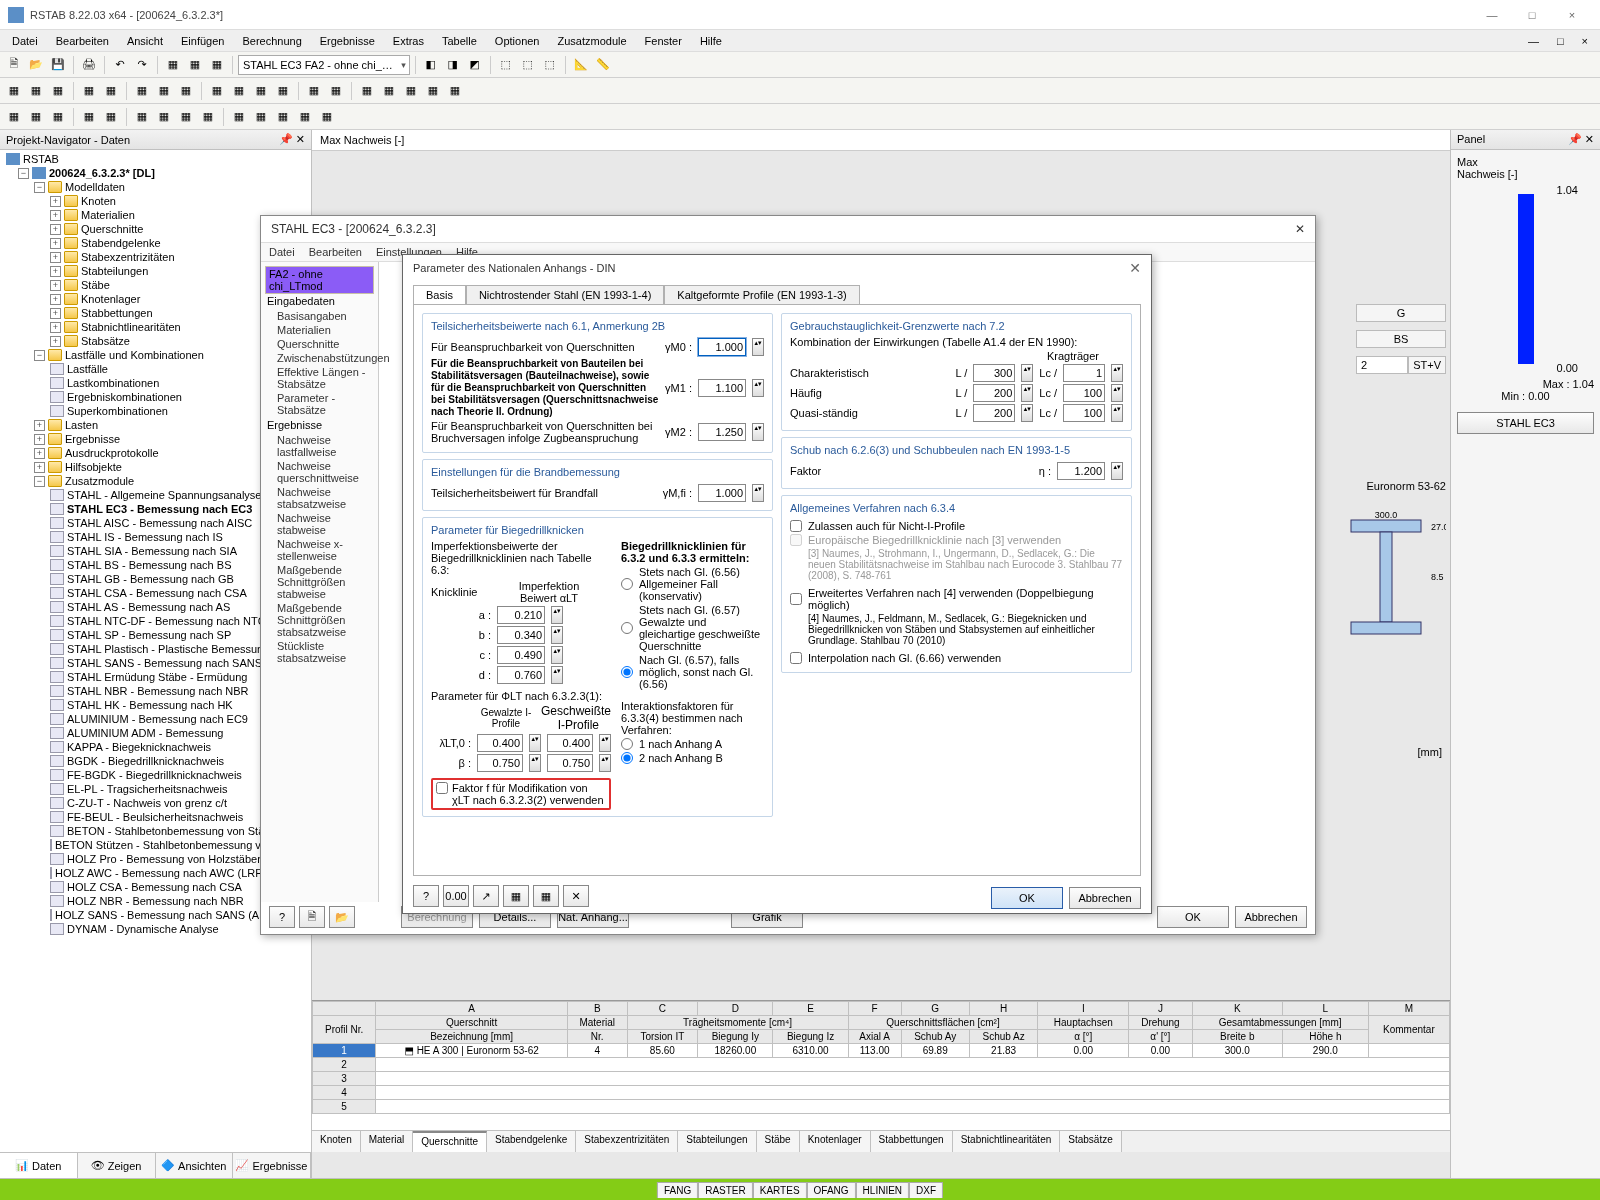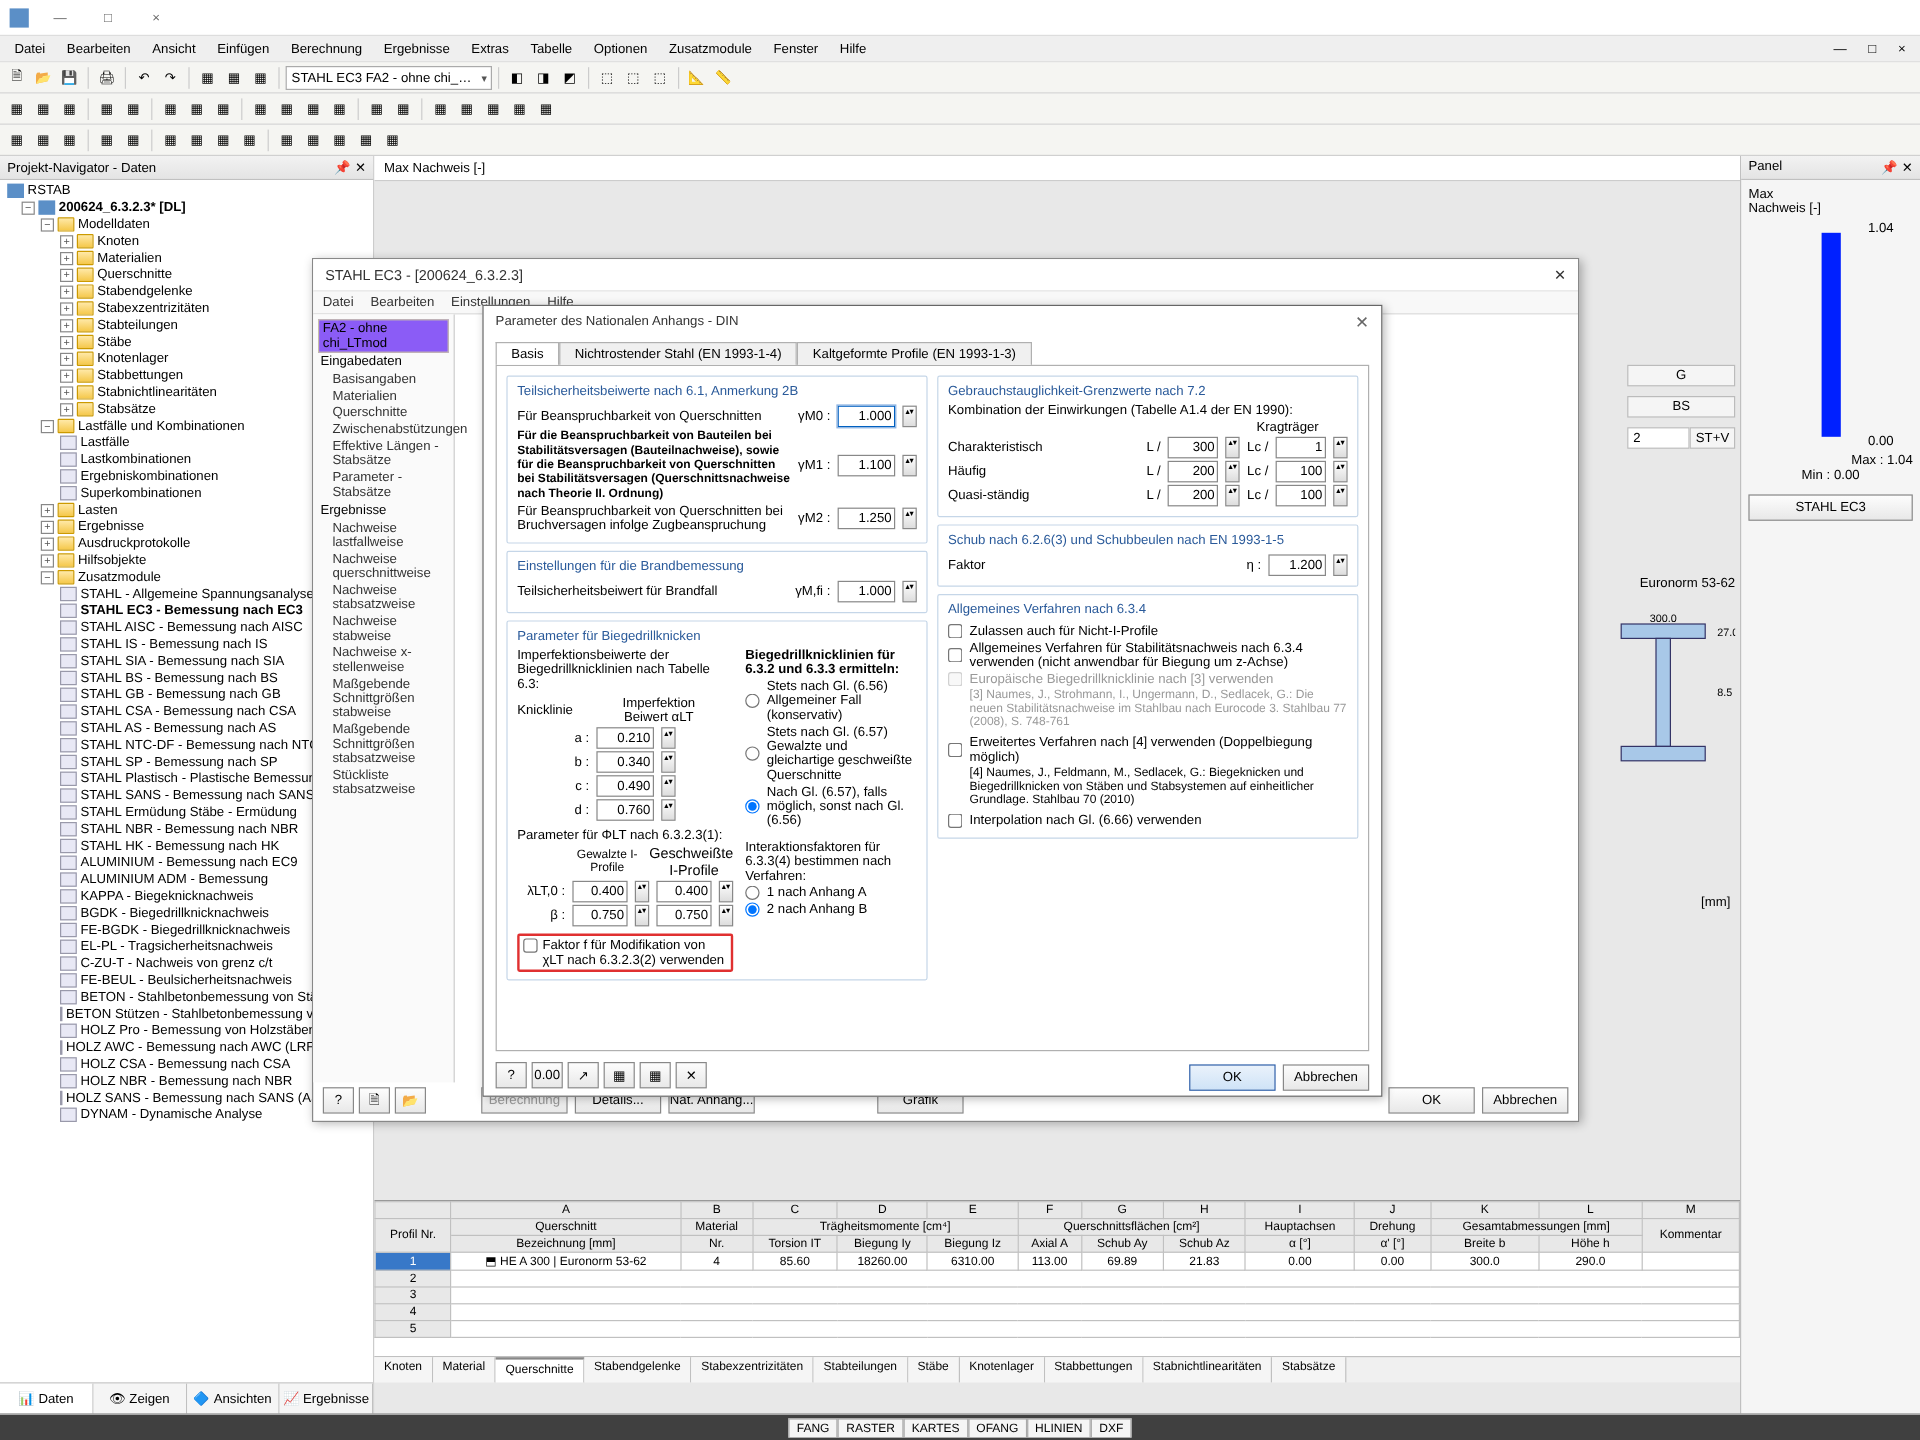--- a/index.html
+++ b/index.html
@@ -54,39 +54,40 @@
 .group-title { color: #2a5a9a; font-size: 11px; padding-bottom: 4px; }
 .row { display: flex; align-items: center; gap: 6px; margin: 2px 0; }
 .row label { flex: 1; }
 .numfield { width: 48px; height: 18px; border: 1px solid #888; text-align: right; padding-right: 2px; font-size: 11px; }
 .numfield.hl { border: 1px solid #0060c0; outline: 1px solid #88b0e0; }
 .spinner { width: 12px; height: 18px; border: 1px solid #888; background: linear-gradient(#fff,#ddd); font-size: 7px; text-align: center; }
 .radio, .checkbox { width: 12px; height: 12px; }
 .dlg-buttons { position: absolute; bottom: 4px; right: 10px; display: flex; gap: 6px; }
 .btn { min-width: 72px; height: 22px; border: 1px solid #888; background: linear-gradient(#fdfdfd,#e8e8e8); font-size: 11px; }
 .btn.primary { border: 1px solid #2a5da8; background: linear-gradient(#eaf2fb,#cfe3f7); }
-.statusbar { position: absolute; bottom: 0; left: 0; right: 0; height: 22px; background: #404040; border-top: 1px solid #c0c0c0; display: flex; align-items: center; font-size: 11px; }
+.statusbar { position: absolute; bottom: 0; left: 0; right: 0; height: 22px; background: #84cc16; border-top: 1px solid #c0c0c0; display: flex; align-items: center; font-size: 11px; }
 .status-tabs { position: absolute; left: 50%; transform: translateX(-50%); display: flex; }
 .status-tab { padding: 2px 6px; border: 1px solid #aaa; border-bottom: none; background: #f5f5f5; font-size: 10px; }
 .grid { position: absolute; bottom: 48px; left: 0; right: 0; height: 130px; background: #fff; border-top: 1px solid #999; font-size: 11px; }
 .grid table { border-collapse: collapse; width: 100%; }
 .grid th, .grid td { border: 1px solid #c0c0c0; padding: 1px 4px; text-align: center; font-weight: normal; background: #f4f4f4; font-size: 10px; }
 .grid td { background: #fff; }
 .grid .colhdr { background: #e8e8e8; }
 .bottom-tabs { position: absolute; bottom: 26px; left: 0; right: 0; height: 22px; display: flex; background: #f0f0f0; border-top: 1px solid #c0c0c0; }
 .btab { padding: 3px 8px; border-right: 1px solid #c0c0c0; font-size: 10px; background: #f5f5f5; }
 .btab.active { background: #fff; border-top: 2px solid #888; }
 .redbox { border: 2px solid #e03030; border-radius: 2px; padding: 2px 3px; }
 .bold { font-weight: bold; }
 </style>
 </head>
 <body>
 
 <div class="titlebar">
   <span class="icon"></span>
+  <span class="title">RSTAB 8.22.03 x64 - [200624_6.3.2.3*]</span>
   <span class="winbtn">—</span>
   <span class="winbtn">□</span>
   <span class="winbtn">×</span>
 </div>
 
 <div class="menubar">
   <span>Datei</span>
   <span>Bearbeiten</span>
   <span>Ansicht</span>
   <span>Einfügen</span>
@@ -827,24 +828,20 @@
             <input class="numfield" value="1.200" style="">
             <span class="spinner">▴▾</span>
           </div>
       </div>
       <div class="group">
         <div class="group-title">Allgemeines Verfahren nach 6.3.4</div>
         <label class="row">
             <input type="checkbox" class="checkbox" style="">
             <span>Zulassen auch für Nicht-I-Profile</span>
           </label>
-        <label class="row">
-            <input type="checkbox" class="checkbox" style="">
-            <span>Allgemeines Verfahren für Stabilitätsnachweis nach 6.3.4 verwenden (nicht anwendbar für Biegung um z-Achse)</span>
-          </label>
         <label class="row" style="color:#999">
             <input type="checkbox" class="checkbox" disabled="" style="">
             <span>Europäische Biegedrillknicklinie nach [3] verwenden</span>
           </label>
         <div style="color:#999;padding-left:18px;font-size:10px">[3] Naumes, J., Strohmann, I., Ungermann, D., Sedlacek, G.: Die neuen Stabilitätsnachweise im Stahlbau nach Eurocode 3. Stahlbau 77 (2008), S. 748-761</div>
         <label class="row" style="margin-top:6px">
             <input type="checkbox" class="checkbox" style="">
             <span>Erweitertes Verfahren nach [4] verwenden (Doppelbiegung möglich)</span>
           </label>
         <div style="padding-left:18px;font-size:10px">[4] Naumes, J., Feldmann, M., Sedlacek, G.: Biegeknicken und Biegedrillknicken von Stäben und Stabsystemen auf einheitlicher Grundlage. Stahlbau 70 (2010)</div>

